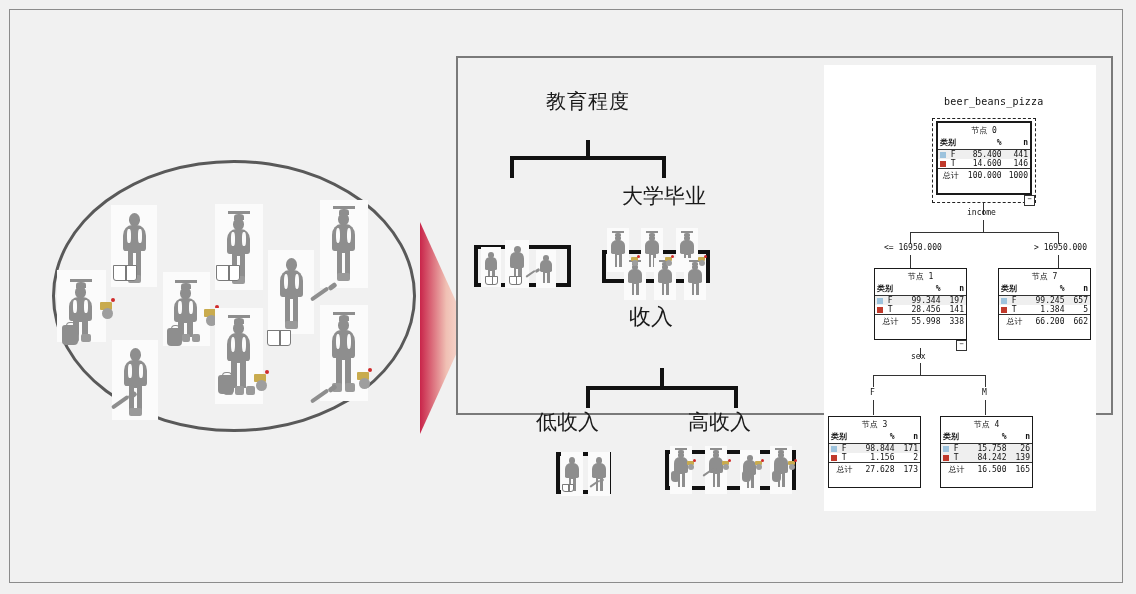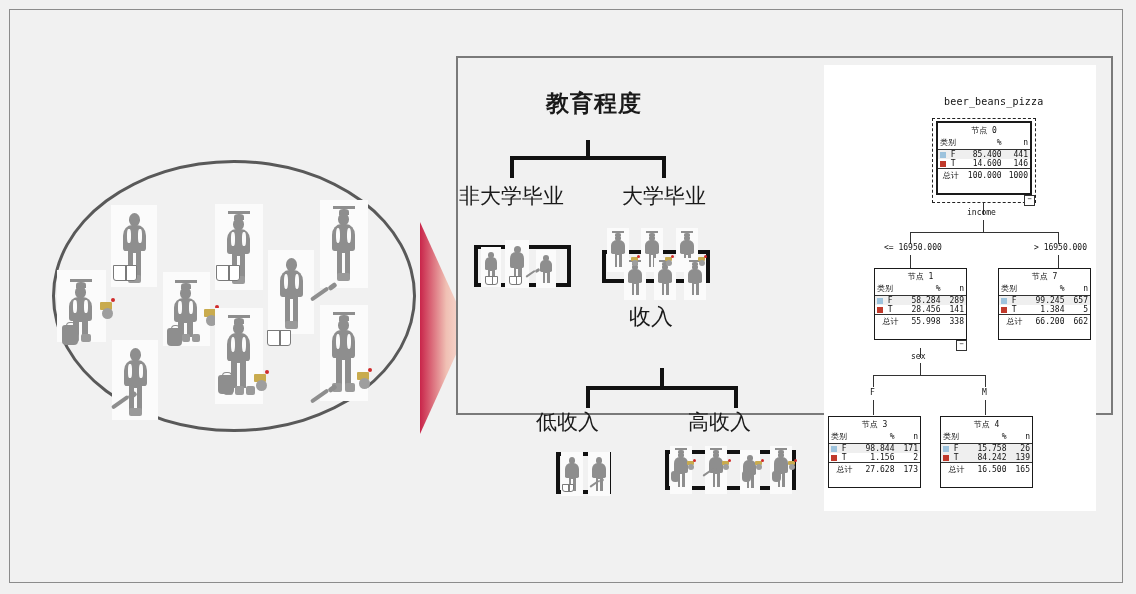--- a/index.html
+++ b/index.html
@@ -89,21 +89,21 @@
     box-sizing:border-box;
     background:#f1f1f1;
   }
 
   .cn-label{
     position:absolute;
     color:#1a1a1a;
     font-family:"DejaVu Sans","Liberation Sans",sans-serif;
     white-space:nowrap;
   }
-  #edu-title{left:546px;top:88px;font-size:23px;letter-spacing:1px;font-weight:bold;}
+  #edu-title{left:546px;top:88px;font-size:20px;letter-spacing:1px;}
   #edu-left{left:459px;top:182px;font-size:21px;}
   #edu-right{left:622px;top:182px;font-size:21px;}
   #income-title{
     left:629px;top:303px;font-size:22px;width:22px;
     line-height:28px;word-break:break-all;text-align:center;
   }
   #inc-left{left:536px;top:408px;font-size:21px;}
   #inc-right{left:688px;top:408px;font-size:21px;}
 
   
@@ -142,21 +142,21 @@
     font-size:8px;color:#111;
   }
   .node.root{border-width:2px;}
   .node .ntitle{
     text-align:center;padding:2px 0 1px;font-size:8px;white-space:nowrap;
   }
   .node table{
     border-collapse:collapse;width:100%;font-size:8px;
   }
   .node table th{
-    font-weight:normal;border-bottom:1px solid #333;
+    font-weight:bold;border-bottom:1px solid #333;
     padding:0 2px 1px;white-space:nowrap;
   }
   .node table td{padding:0 2px;white-space:nowrap;}
   .node table tr.total td{border-top:1px solid #333;padding-top:1px;}
   .node table tr.alt td{background:#efefef;}
   .swatch{display:inline-block;width:6px;height:6px;vertical-align:middle;}
   .sw-f{background:#9dc3dd;}
   .sw-t{background:#c0392b;}
   .c-cat{text-align:left;}
   .c-pct{text-align:right;}
@@ -392,21 +392,20 @@
   <div id="explain-panel"></div>
 
   <div class="bracket" style="left:510px;top:140px;width:156px;height:38px;">
     <div class="stem" style="left:76px;top:0;height:16px;"></div>
     <div class="hbar" style="left:0;top:16px;width:156px;"></div>
     <div class="drop" style="left:0;top:16px;height:22px;"></div>
     <div class="drop" style="left:152px;top:16px;height:22px;"></div>
   </div>
 
   <div class="cn-label" id="edu-title">教育程度</div>
-  <div class="cn-label" id="edu-left">非大学毕业</div>
   <div class="cn-label" id="edu-right">大学毕业</div>
 
   <div class="sample-box" style="left:474px;top:245px;width:97px;height:42px;"></div>
   <div class="mini-tile" style="left:481px;top:247px;width:20px;height:40px;"></div>
   <div class="fig" style="left:481px;top:247px;width:20px;height:40px;">
     <div class="head" style="left:7px;top:5px;width:6px;height:6px;"></div>
     <div class="torso" style="left:4px;top:10px;width:12px;height:13px;"></div>
     <div class="legs" style="left:7px;top:22px;width:7px;height:13px;"></div>
     <div class="legsplit" style="left:9px;top:24px;width:2px;height:11px;"></div>
   </div>
@@ -669,22 +668,22 @@
       <thead>
         <tr>
           <th class="c-cat">类别</th>
           <th class="c-pct">%</th>
           <th class="c-n">n</th>
         </tr>
       </thead>
       <tbody>
         <tr class="alt">
           <td class="c-cat"><span class="swatch sw-f"></span> <span>F</span></td>
-          <td class="c-pct">58.284</td>
-          <td class="c-n">289</td>
+          <td class="c-pct">99.344</td>
+          <td class="c-n">197</td>
         </tr>
         <tr>
           <td class="c-cat"><span class="swatch sw-t"></span> <span>T</span></td>
           <td class="c-pct">28.456</td>
           <td class="c-n">141</td>
         </tr>
         <tr class="total">
           <td class="c-pct">总计</td>
           <td class="c-pct">55.998</td>
           <td class="c-n">338</td>

